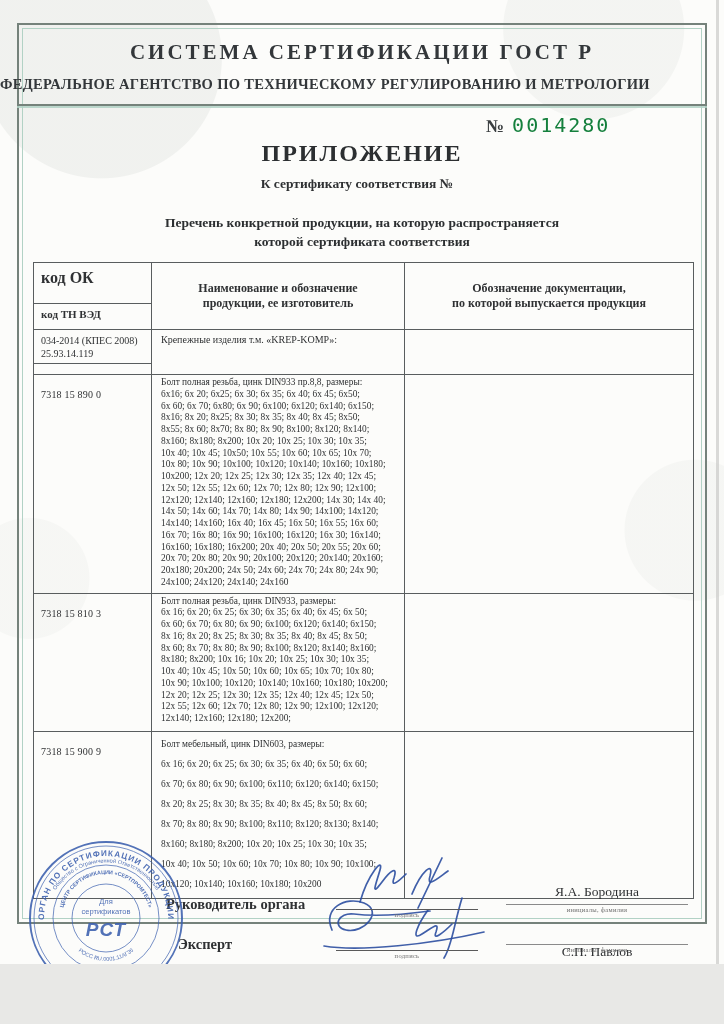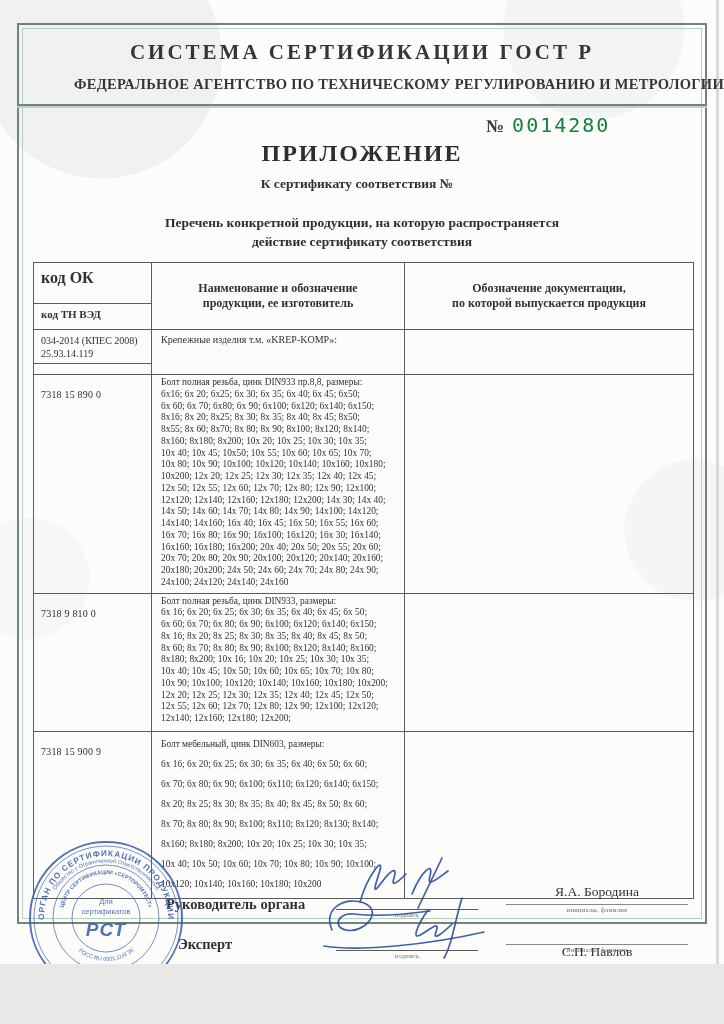--- a/index.html
+++ b/index.html
@@ -15,21 +15,21 @@
       radial-gradient(circle at 82% 3%, rgba(170,178,172,.10) 0 90px, transparent 91px),
       radial-gradient(circle at 96% 55%, rgba(170,178,172,.08) 0 70px, transparent 71px),
       radial-gradient(circle at 4% 60%, rgba(170,178,172,.07) 0 60px, transparent 61px);
   }
   .paper-edge { position:absolute; right:5px; top:0; width:3px; height:1004px; background:#c6c6c4; opacity:.65; }
   .frame { position:absolute; left:17px; top:23px; right:17px; bottom:40px; border:2px solid #75827b; }
   .frame-inner { position:absolute; inset:3px; border:1px solid #b2d2c5; }
   .header-divider { position:absolute; left:17px; right:17px; top:104px; height:0; border-top:2px solid #75827b; box-shadow:0 2px 0 rgba(178,210,197,.85); }
 
   .h-line1 { position:absolute; left:0; right:0; top:40px; text-align:center; font-size:21px; font-weight:bold; letter-spacing:3px; color:#33373a; }
-  .h-line2 { position:absolute; left:0; right:0; top:76px; text-align:right; font-size:14.5px; font-weight:bold; letter-spacing:.3px; color:#33373a; }
+  .h-line2 { position:absolute; left:0; right:0; top:76px; text-align:left; font-size:14.5px; font-weight:bold; letter-spacing:.3px; color:#33373a; }
 
   .doc-number { position:absolute; left:486px; top:113px; display:flex; align-items:baseline; }
   .doc-number .nsign { font-size:18px; font-weight:bold; color:#3a3e40; margin-right:8px; }
   .doc-number .ndigits { font-family:"DejaVu Sans Mono","Liberation Mono",monospace; font-size:20px; color:#15803d; letter-spacing:2px; }
 
   .title { position:absolute; left:0; right:0; top:140px; text-align:center; font-size:24px; font-weight:bold; letter-spacing:2px; color:#2c2f31; }
 
   .cert-line { position:absolute; left:0; right:0; top:176px; display:flex; justify-content:center; align-items:flex-end; }
   .cert-line .lbl { font-size:13.5px; font-weight:bold; margin-right:10px; padding-bottom:1px; }
   .cert-line .val { font-family:"Liberation Sans","DejaVu Sans",sans-serif; font-size:12px; color:#2c2f31; min-width:175px; text-align:center; border-bottom:1px solid #6a6a6a; padding:0 8px 3px; }
@@ -105,21 +105,21 @@
     <span class="ndigits">0014280</span>
   </div>
 
   <div class="title">ПРИЛОЖЕНИЕ</div>
 
   <div class="cert-line">
     <span class="lbl">К сертификату соответствия №</span>
   </div>
 
   <div class="subtitle">Перечень конкретной продукции,  на которую распространяется
-действие сертификату соответствия</div>
+которой сертификата соответствия</div>
 
   <div class="ptable">
     <div class="t-row hdr-row">
       <div class="cell c1">
         <div class="hdr1-top">код ОК</div>
         <div class="hdr1-bot">код ТН ВЭД</div>
       </div>
       <div class="cell c2 hdr-center">Наименование и обозначение
 продукции, ее изготовитель</div>
       <div class="cell c3 hdr-center">Обозначение документации,
@@ -154,21 +154,21 @@
 14х140; 14х160; 16х 40; 16х 45; 16х 50; 16х 55; 16х 60;
 16х 70; 16х 80; 16х 90; 16х100; 16х120; 16х 30; 16х140;
 16х160; 16х180; 16х200; 20х 40; 20х 50; 20х 55; 20х 60;
 20х 70; 20х 80; 20х 90; 20х100; 20х120; 20х140; 20х160;
 20х180; 20х200; 24х 50; 24х 60; 24х 70; 24х 80; 24х 90;
 24х100; 24х120; 24х140; 24х160</div>
       <div class="cell c3"></div>
     </div>
 
     <div class="t-row row3">
-      <div class="cell c1 code-cell">7318 9 810 0</div>
+      <div class="cell c1 code-cell">7318 15 810 3</div>
       <div class="cell c2 prod-list">Болт полная резьба, цинк DIN933, размеры:
 6х 16; 6х 20; 6х 25; 6х 30; 6х 35; 6х 40; 6х 45; 6х 50;
 6х 60; 6х 70; 6х 80; 6х 90; 6х100; 6х120; 6х140; 6х150;
 8х 16; 8х 20; 8х 25; 8х 30; 8х 35; 8х 40; 8х 45; 8х 50;
 8х 60; 8х 70; 8х 80; 8х 90; 8х100; 8х120; 8х140; 8х160;
 8х180; 8х200; 10х 16; 10х 20; 10х 25; 10х 30; 10х 35;
 10х 40; 10х 45; 10х 50; 10х 60; 10х 65; 10х 70; 10х 80;
 10х 90; 10х100; 10х120; 10х140; 10х160; 10х180; 10х200;
 12х 20; 12х 25; 12х 30; 12х 35; 12х 40; 12х 45; 12х 50;
 12х 55; 12х 60; 12х 70; 12х 80; 12х 90; 12х100; 12х120;

